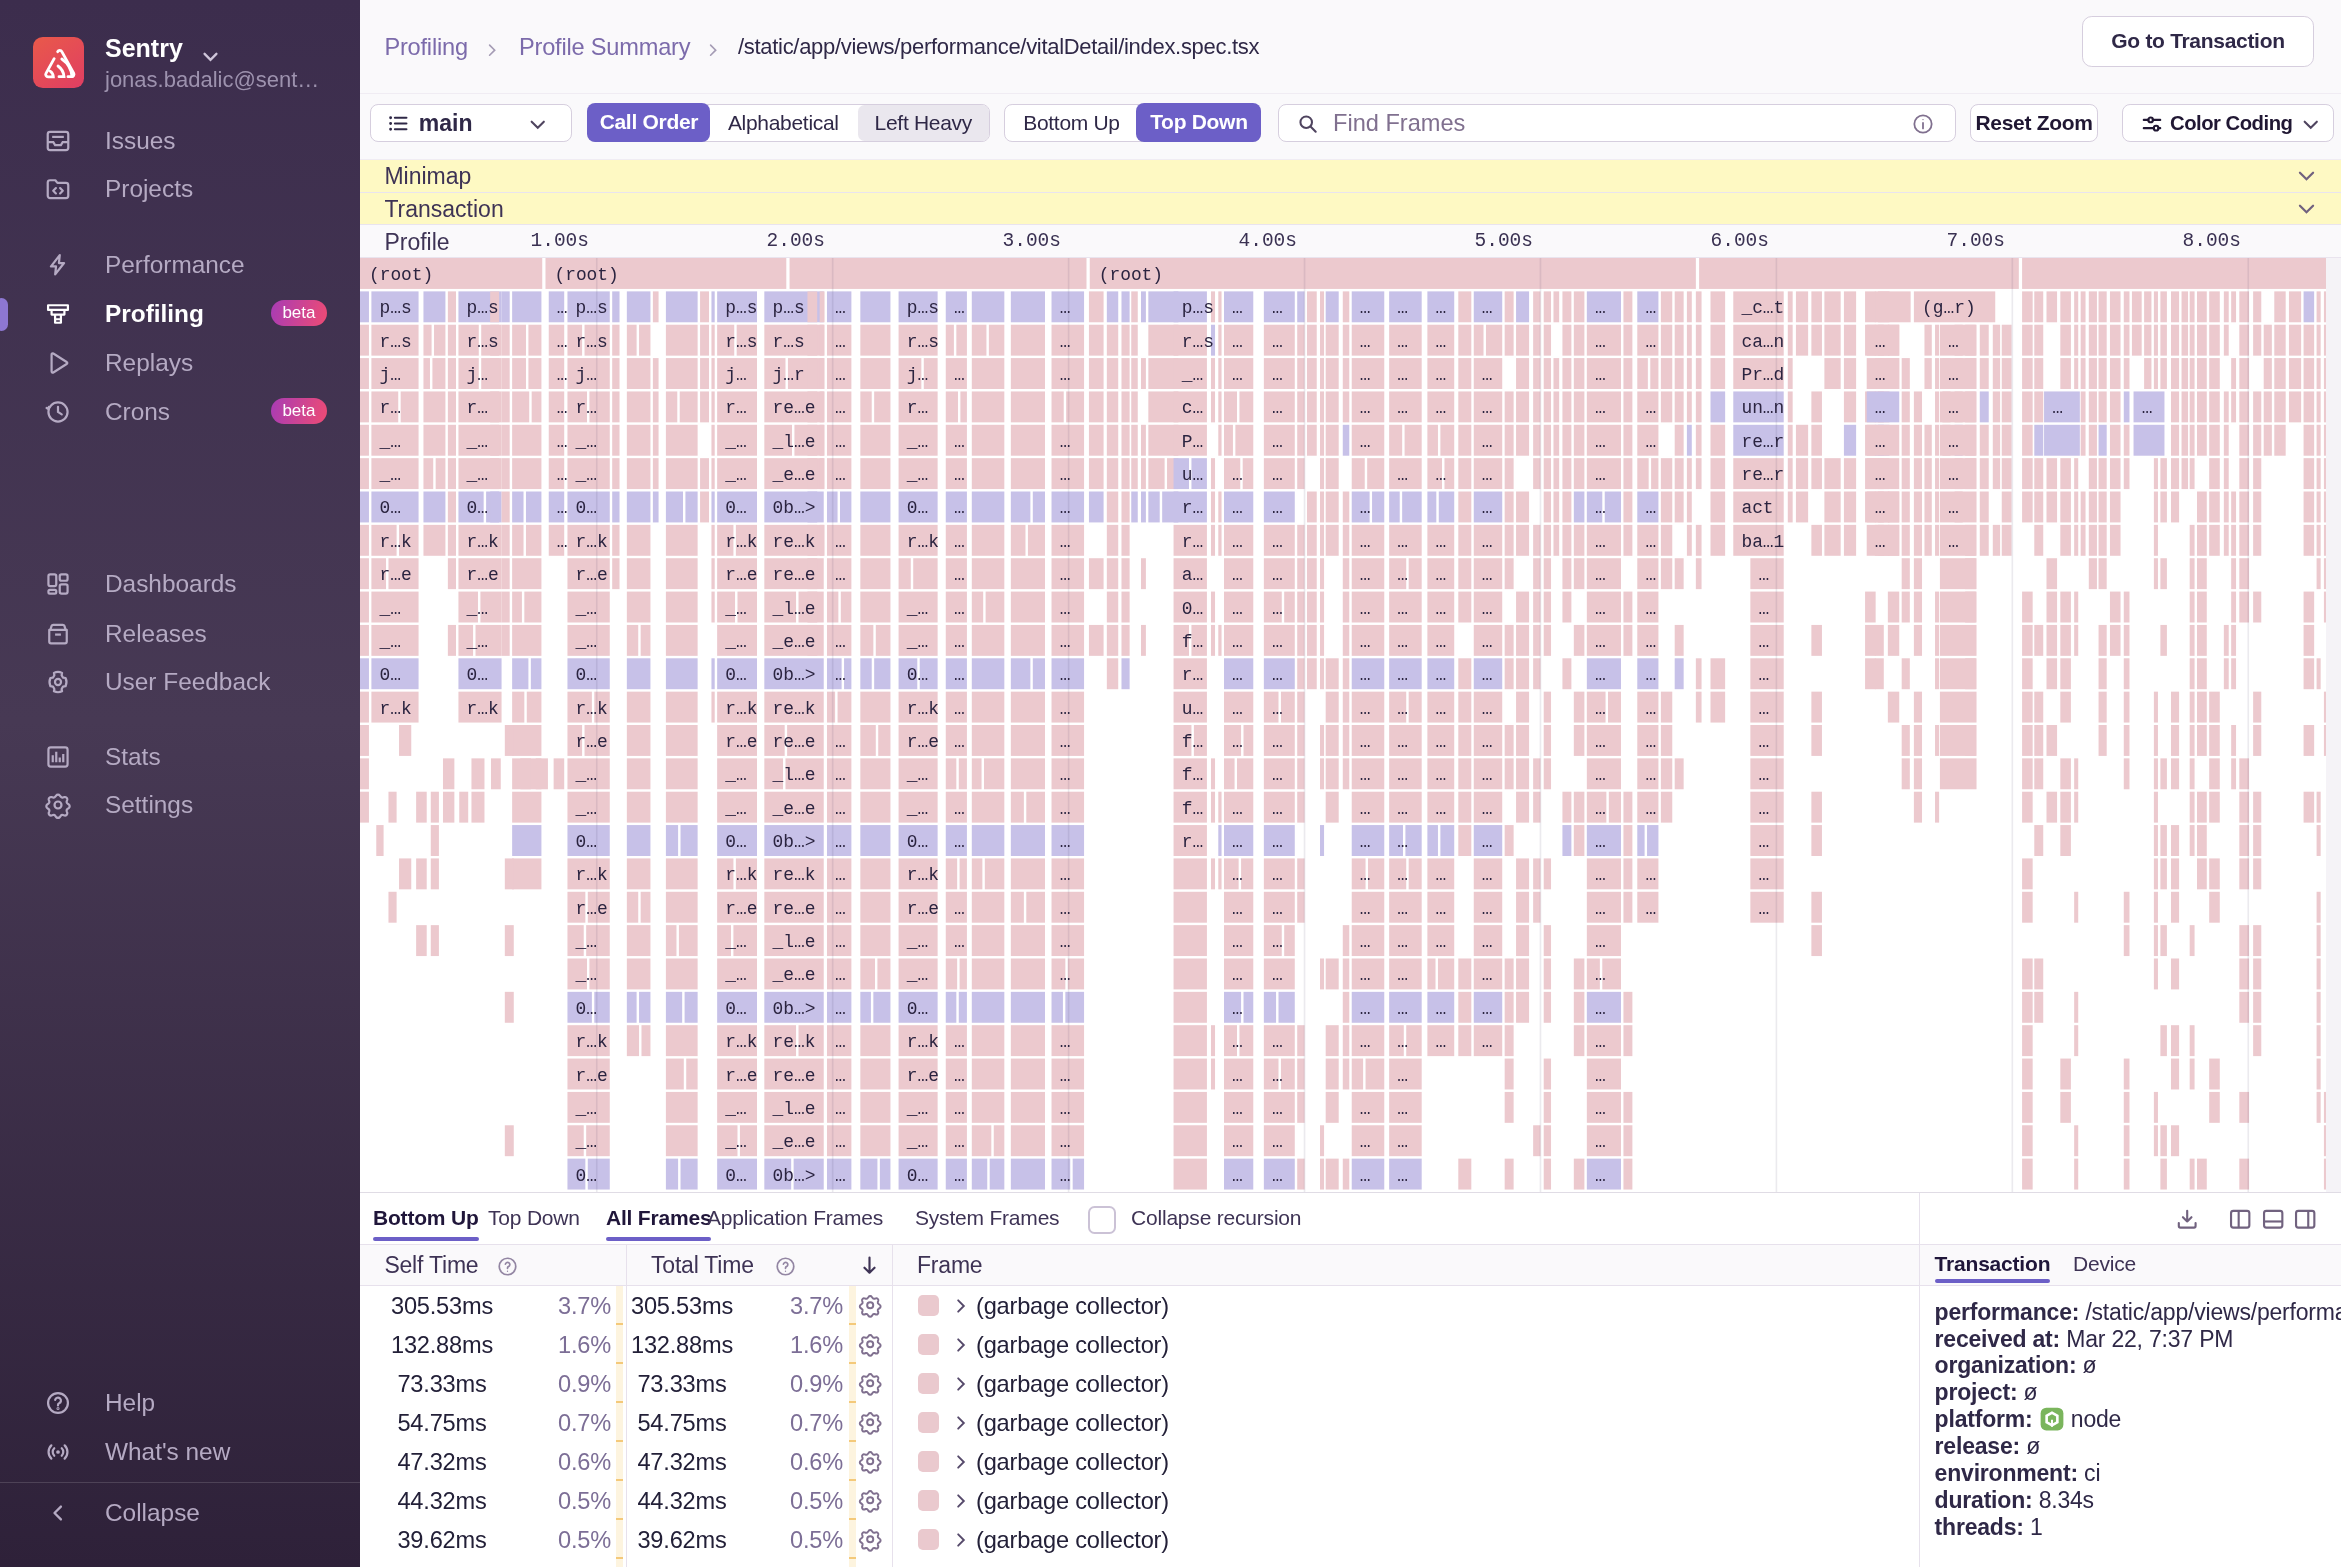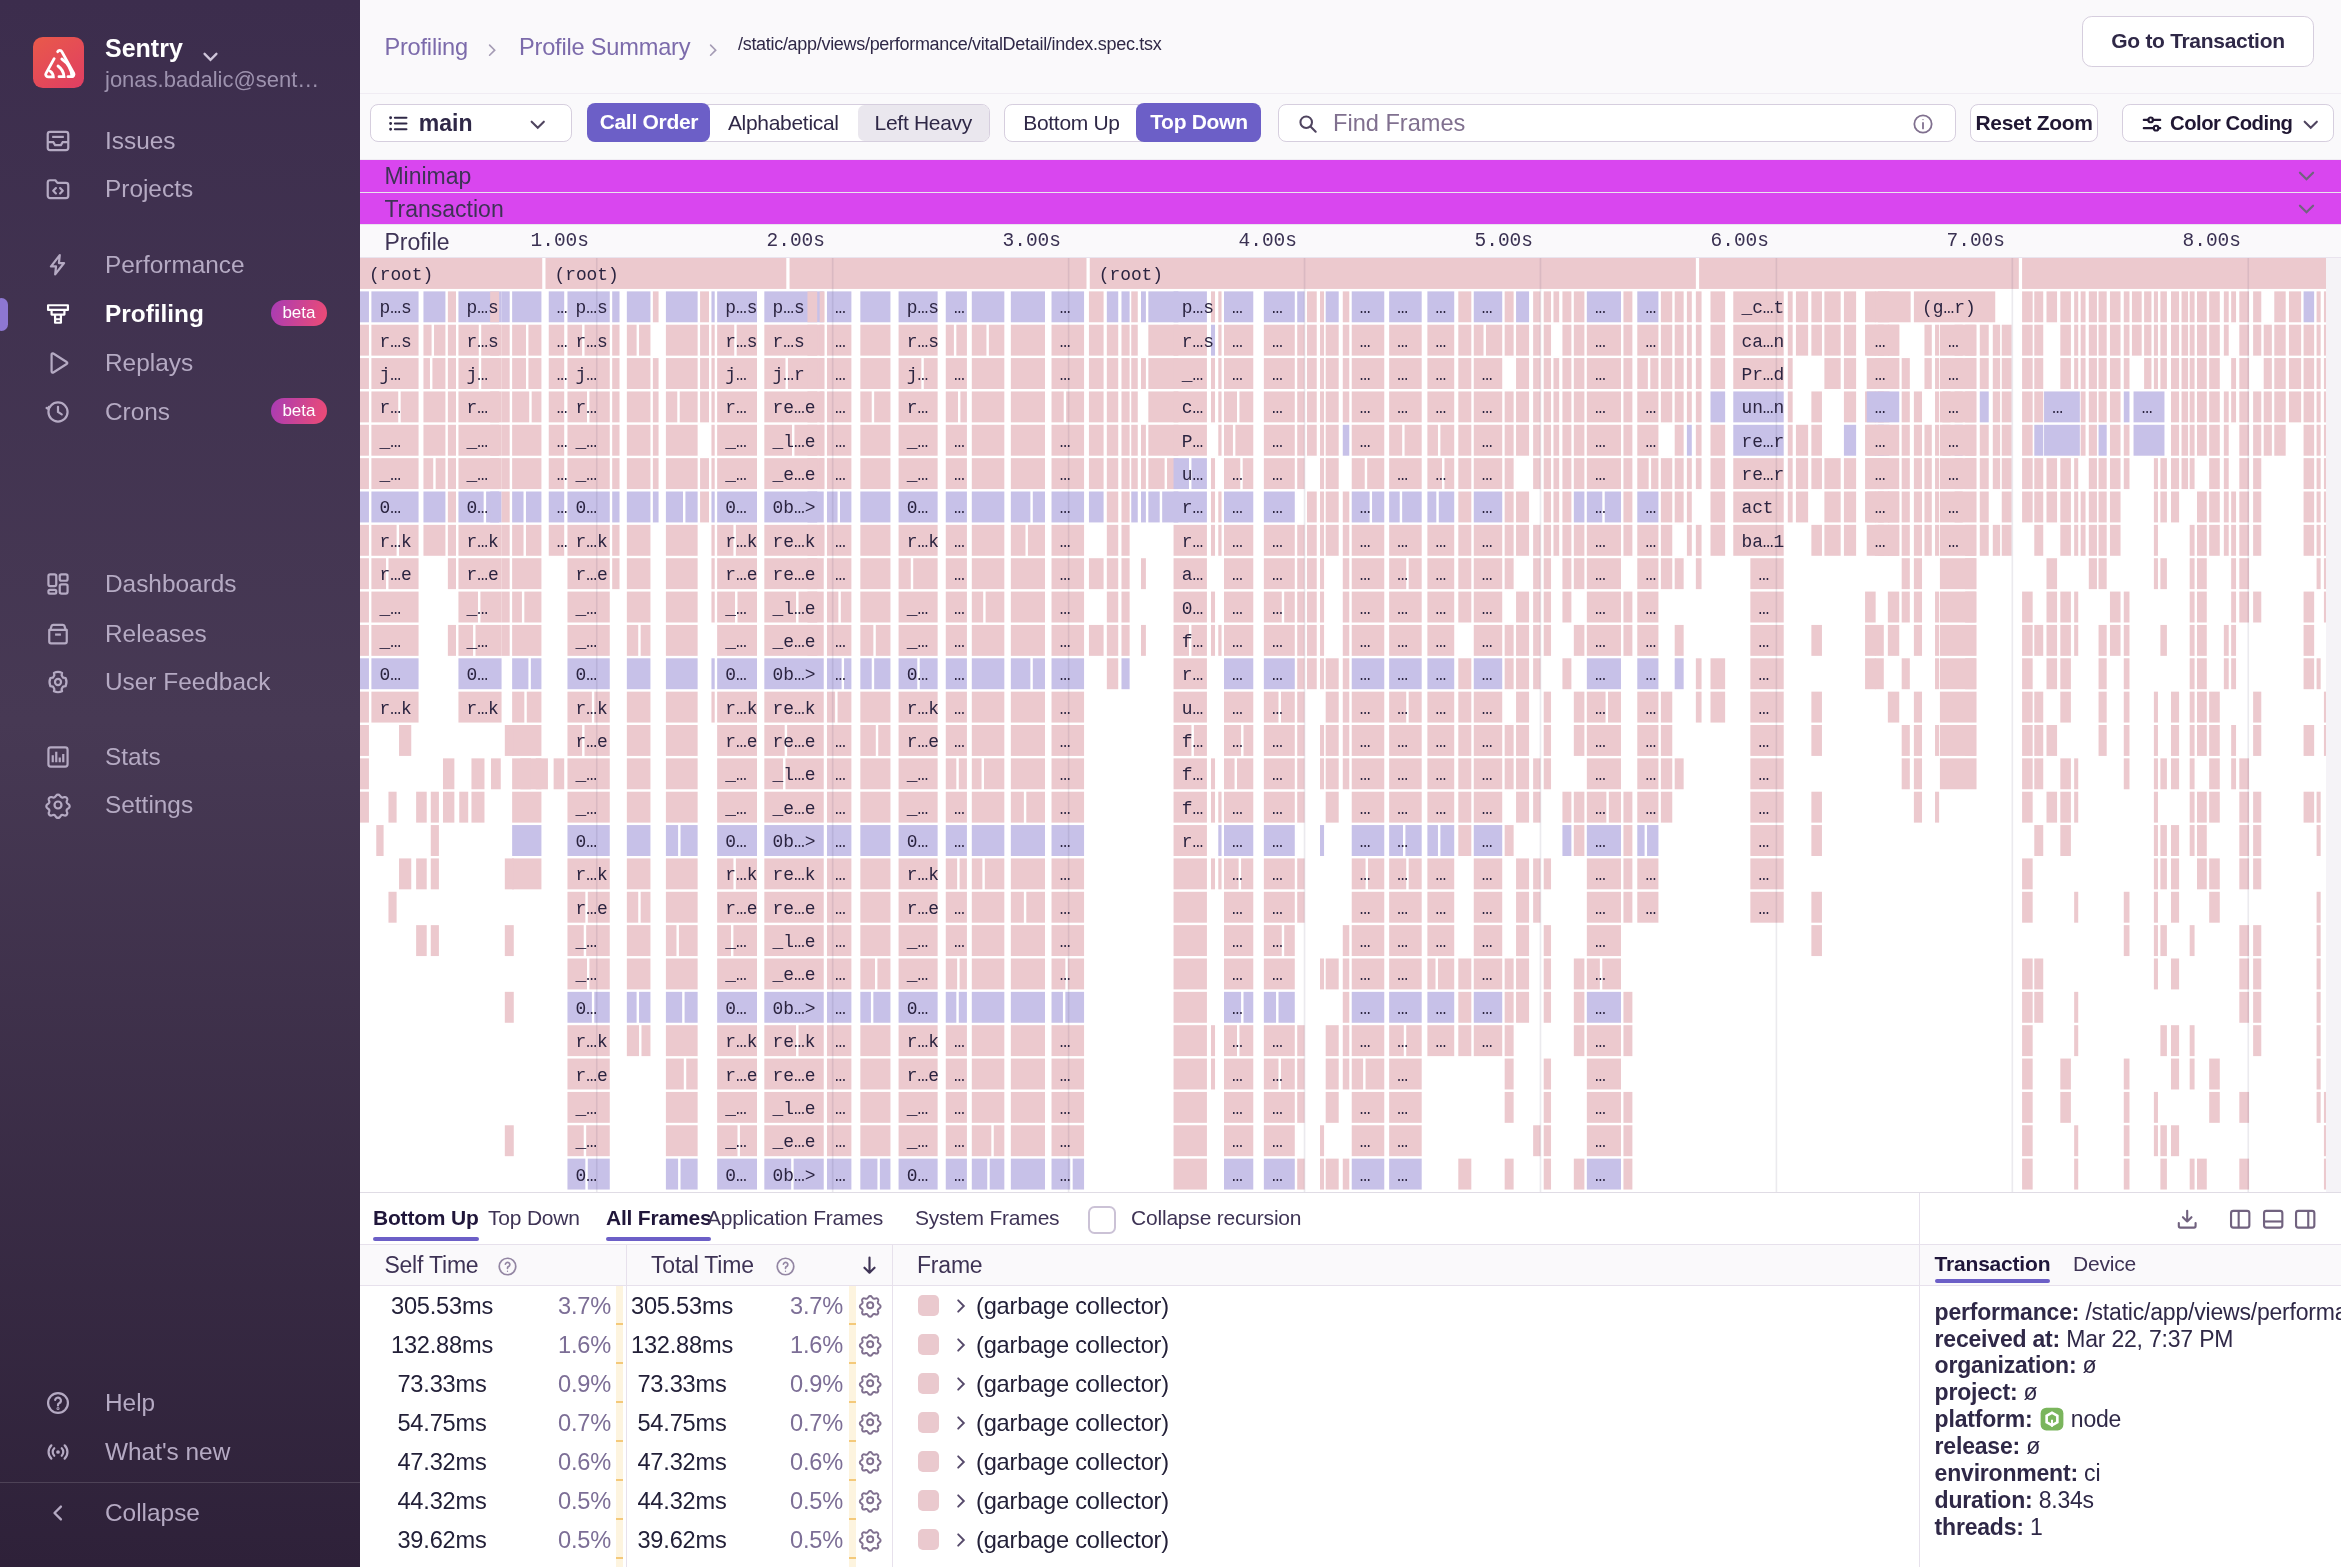--- a/index.html
+++ b/index.html
@@ -20,34 +20,34 @@
 .nav.active .lb{color:#fff;font-weight:700}
 .nav.active .ic{color:#fff}
 .beta{position:absolute;top:11.4px;border-radius:13px;background:linear-gradient(103deg,#a83cb5 0%,#ee4b74 100%);
   color:#fff;font-size:17px;line-height:26px;padding:0 11.4px;font-weight:400}
 .activebar{position:absolute;left:-4.9px;top:298px;width:13px;height:33px;border-radius:6.5px;background:#8d77d2}
 .sep{position:absolute;left:0;width:360px;border-top:0.8px solid rgba(255,255,255,.14)}
 
 #main{position:absolute;left:360px;top:0;width:1981px;height:1567px}
 #crumbs{position:absolute;left:0;top:0;width:1981px;height:94px;background:#faf9fb;border-bottom:0.8px solid #f0ecf3}
 .crumb-a{position:absolute;top:34px;font-size:23.6px;letter-spacing:-0.2px;color:#7c6bab}
-.crumb-t{position:absolute;top:34px;font-size:18px;letter-spacing:-0.3px;color:#2f2847}
+.crumb-t{position:absolute;top:34px;font-size:22px;letter-spacing:-0.3px;color:#2f2847}
 .crumb-c{position:absolute;top:42px;color:#a59cb5}
 #gotx{position:absolute;right:27px;top:16.3px;width:232px;height:51px;border:1.6px solid #d6cede;border-radius:9.8px;
   font-size:21px;font-weight:700;letter-spacing:-0.3px;color:#2f2847;line-height:48px;text-align:center;background:#fff}
 #toolbar{position:absolute;left:0;top:94px;width:1981px;height:66px;background:#faf9fb;border-bottom:0.8px solid #f0ecf3}
 .tb{position:absolute;top:9.8px;height:38px;background:#fff;border:1.6px solid #d6cede;border-radius:8.1px}
 .seg{position:absolute;top:9.8px;height:38px;background:#fff;border:1.6px solid #d6cede;border-radius:8.1px;display:flex}
 .seg>div{font-size:21px;letter-spacing:-0.3px;line-height:35px;color:#2f2847;border-radius:6.5px;white-space:nowrap;text-align:center}
 .seg>div.on{background:#6c5fc7;color:#fff;font-weight:700;margin:-1.6px;line-height:38px;border-radius:8.1px}
 .seg>div.gray{background:#eae7ee}
 #findbox{position:absolute;left:918px;top:9.8px;width:678px;height:38px;border:1.6px solid #d6cede;border-radius:8.1px;background:#fff}
 #findbox .ph{position:absolute;left:54px;top:5.7px;font-size:23.6px;color:#80708f}
 
-.band{position:absolute;left:0;width:1981px;background:#d946ef;border-bottom:0.8px solid #e9e4ee}
+.band{position:absolute;left:0;width:1981px;background:#fef9c3;border-bottom:0.8px solid #e9e4ee}
 .band .bl{position:absolute;left:24.4px;top:50%;transform:translateY(-50%);font-size:23px;color:#3e3355}
 .band .bc{position:absolute;right:24.4px;top:50%;transform:translateY(-50%);color:#71627f}
 #axis{position:absolute;left:0;top:225px;width:1981px;height:33px;background:#faf9fb;border-bottom:0.8px solid #e9e4ee}
 #axis .pl{position:absolute;left:24.4px;top:4.1px;font-size:23px;color:#3e3355}
 .tick{position:absolute;top:4.9px;font-size:19.5px;color:#3a3152;text-align:right;width:81px}
 
 #flame{position:absolute;left:0;top:258px;width:1981px;height:934px;background:#fff;overflow:hidden}
 
 #bottom{position:absolute;left:0;top:1192px;width:1981px;height:375px;background:#fff;border-top:0.8px solid #e0dce5}
 #tabs{position:absolute;left:0;top:0;width:1559px;height:51px;background:#fff}

